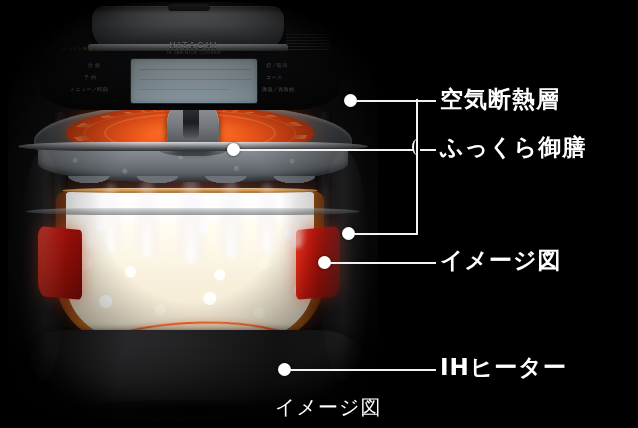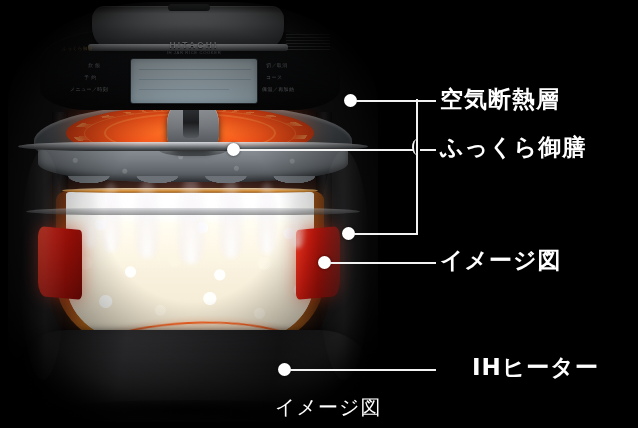--- a/index.html
+++ b/index.html
@@ -475,18 +475,18 @@
     <div class="c-line" style="left:239px; top:148.5px; width:174px; height:2px;"></div>
     <div class="c-line" style="left:420px; top:148.5px; width:16px; height:2px;"></div>
     <div class="c-label" style="left:440px; top:132px;">ふっくら御膳</div>
 
     <div class="c-dot" style="left:318px; top:256px;"></div>
     <div class="c-line" style="left:330px; top:261.5px; width:106px; height:2px;"></div>
     <div class="c-label" style="left:440px; top:245px;">イメージ図</div>
 
     <div class="c-dot" style="left:278px; top:363px;"></div>
     <div class="c-line" style="left:290px; top:368.5px; width:146px; height:2px;"></div>
-    <div class="c-label" style="left:440px; top:352px;margin-left:32px;">IHヒーター</div>
+    <div class="c-label" style="left:440px; top:352px;">IHヒーター</div>
   </div>
 
   <div class="caption">イメージ図</div>
 
 </div>
 
 </body></html>

